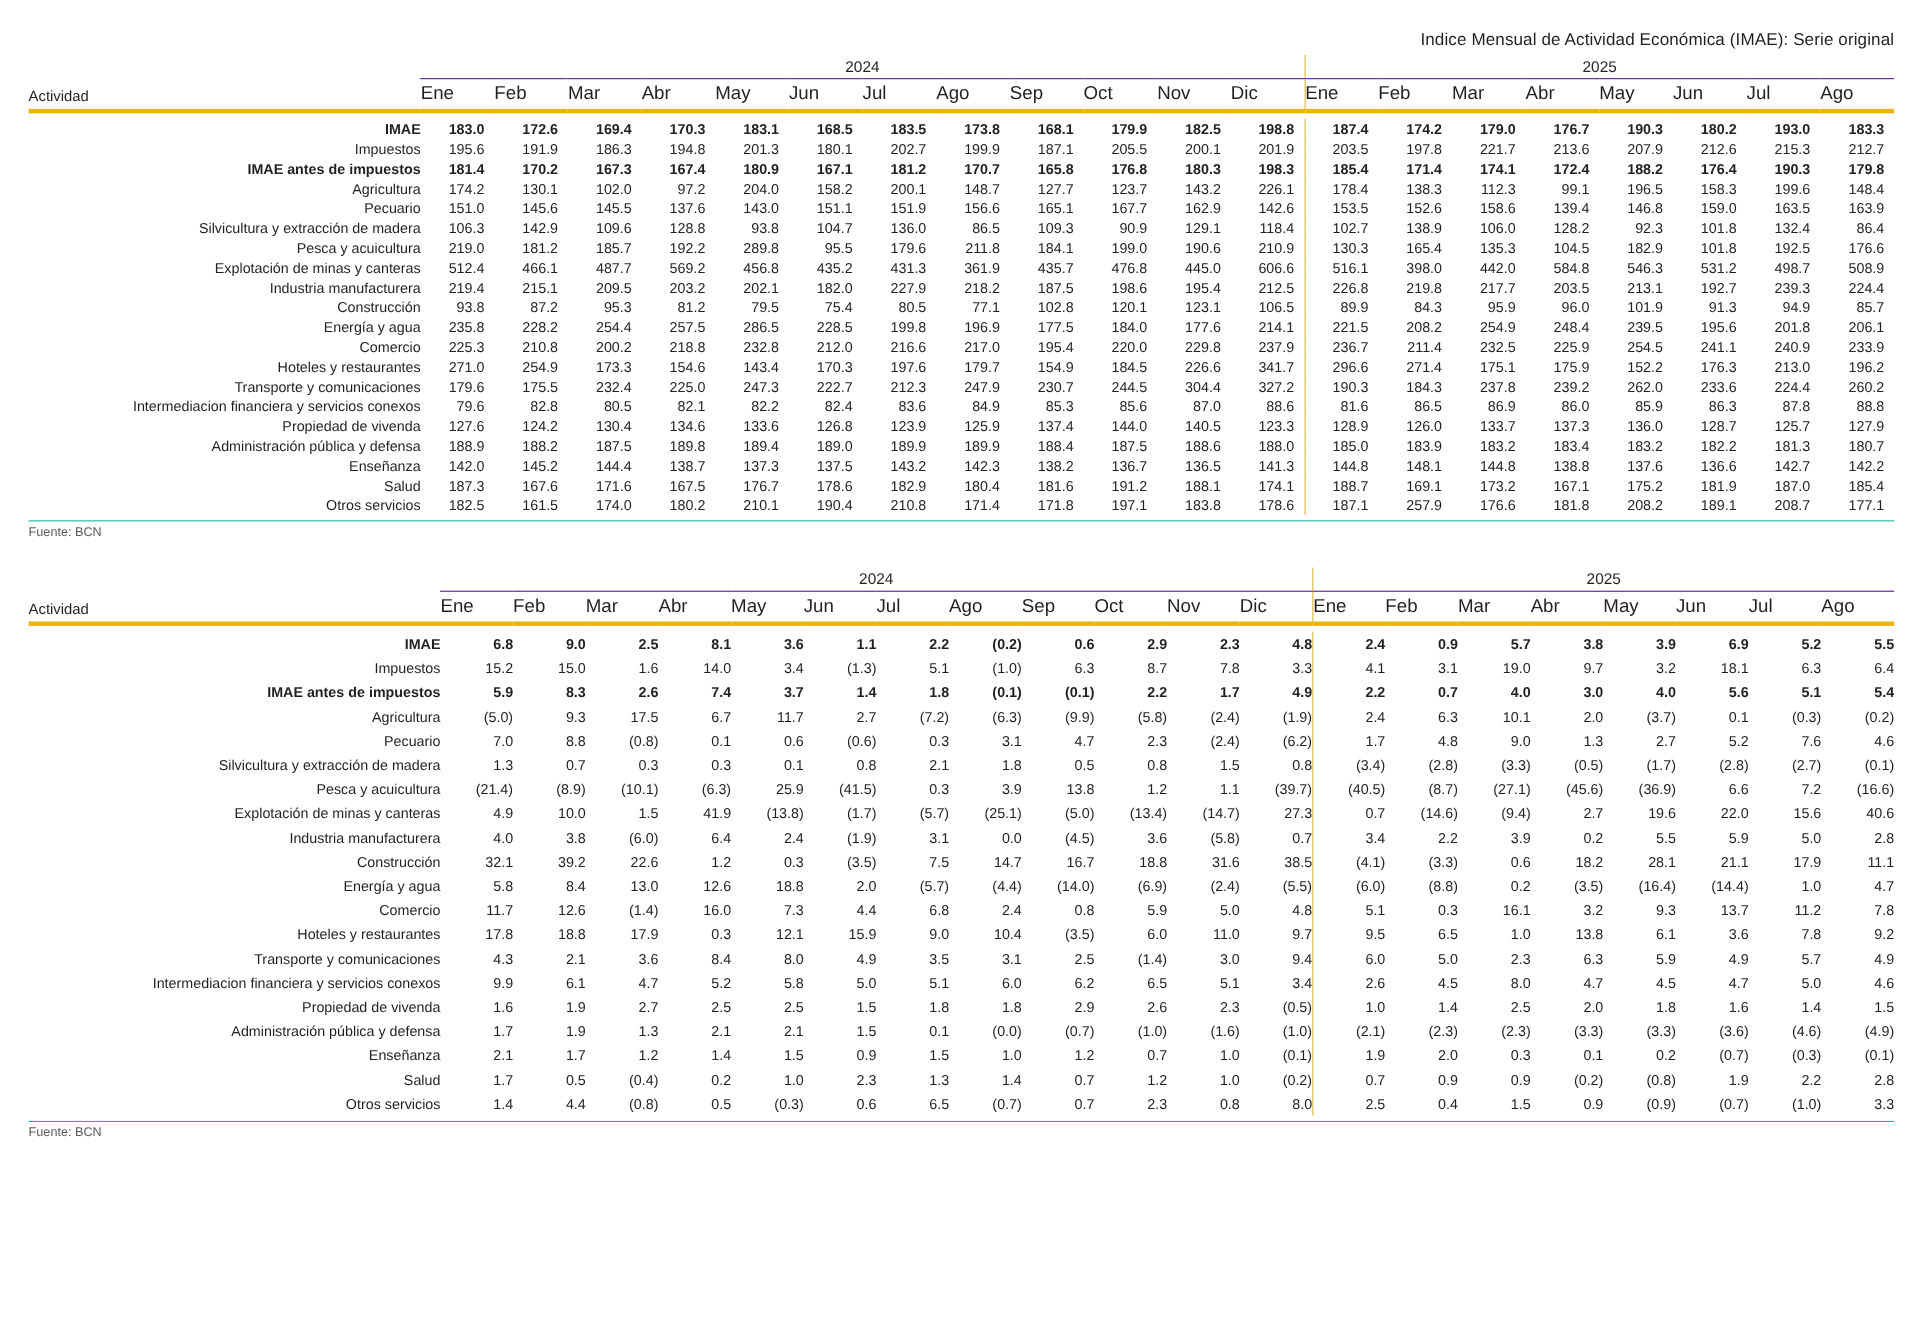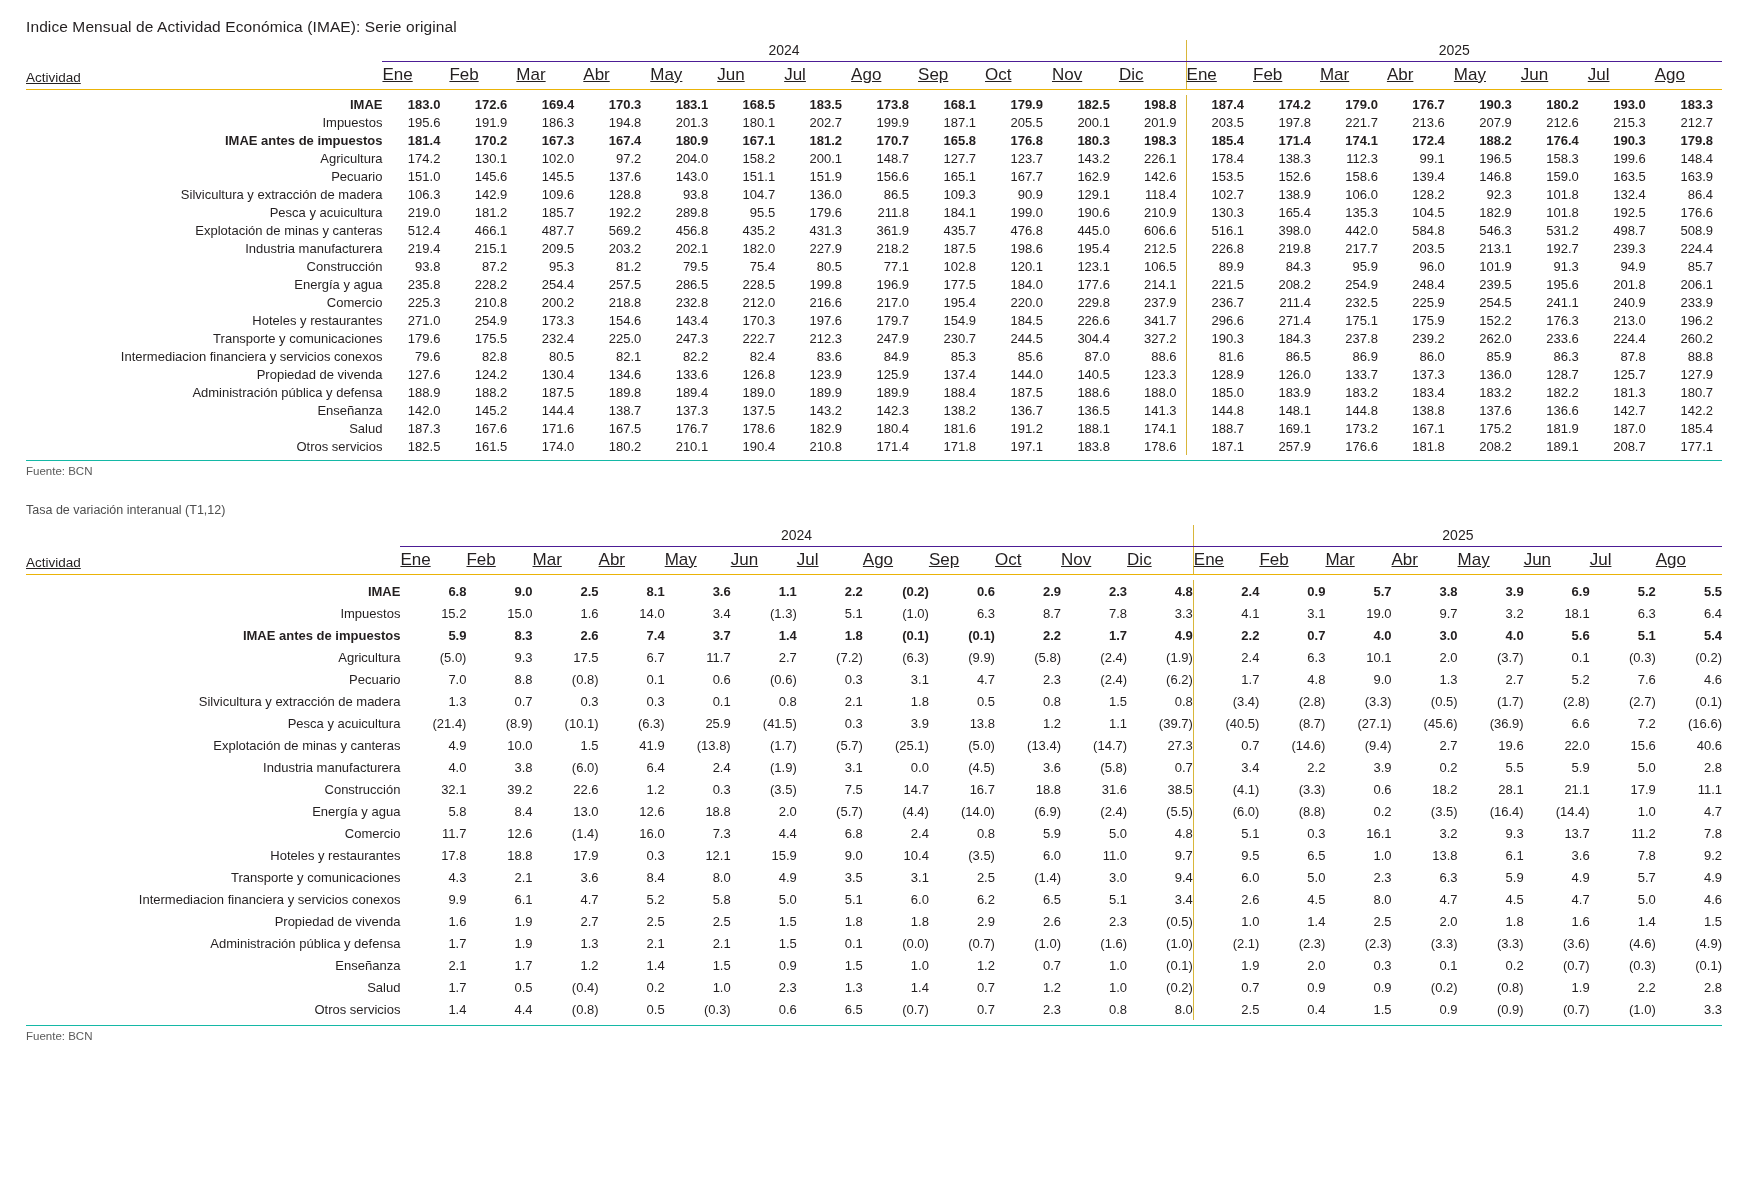--- a/index.html
+++ b/index.html
@@ -14,22 +14,23 @@
     color: #231f20;
   }
   .page {
     padding: 18px 22px 10px 26px;
     box-sizing: border-box;
   }
   .block { margin-bottom: 26px; }
   .title {
     font-size: 15.5px;
     color: #231f20;
-    margin: 0 0 4px 0;
+    margin: 10px 0 4px 0;
     letter-spacing: 0.1px;
+    text-align: right;
   }
   .subtitle {
     font-size: 12.5px;
     color: #4d4d4d;
     margin: 0 0 8px 0;
   }
   table.imae {
     border-collapse: collapse;
     table-layout: fixed;
     width: 100%;
@@ -56,21 +57,21 @@
     text-align: left;
     padding: 3px 9px 4px 0 !important;
     color: #231f20;
   }
   .monthhdr td.act {
     text-align: left;
     font-size: 13.5px;
     padding-left: 0 !important;
     vertical-align: bottom;
   }
-  .rule-bottom td { border-bottom: 1px solid #eab308; text-decoration: underline; }
+  .rule-bottom td { border-bottom: 4px solid #eab308; }
   tr.data td {
     font-size: 13px;
     padding: 1.5px 0 1.5px 0 !important;
   }
   tr.data td.act {
     text-align: right;
     padding-left: 2px !important;
     white-space: nowrap;
   }
   tr.data td.num { text-align: right; padding-right: 9px !important; }
@@ -593,21 +594,20 @@
             <td class="num">189.1</td>
             <td class="num">208.7</td>
             <td class="num">177.1</td>
           </tr>
         </tbody>
     </table>
     <div class="source">Fuente: BCN</div>
   </div>
 
   <div class="block">
-    <div class="subtitle">Tasa de variación interanual (T1,12)</div>
 
     <table class="imae t2">
       <colgroup>
         <col class="col-act">
         <col span="12" style="width:60px">
         <col span="8" style="width:60px">
       </colgroup>
       <tbody id="t2-body">
           <tr class="yearhdr">
             <td class="blank"></td>

